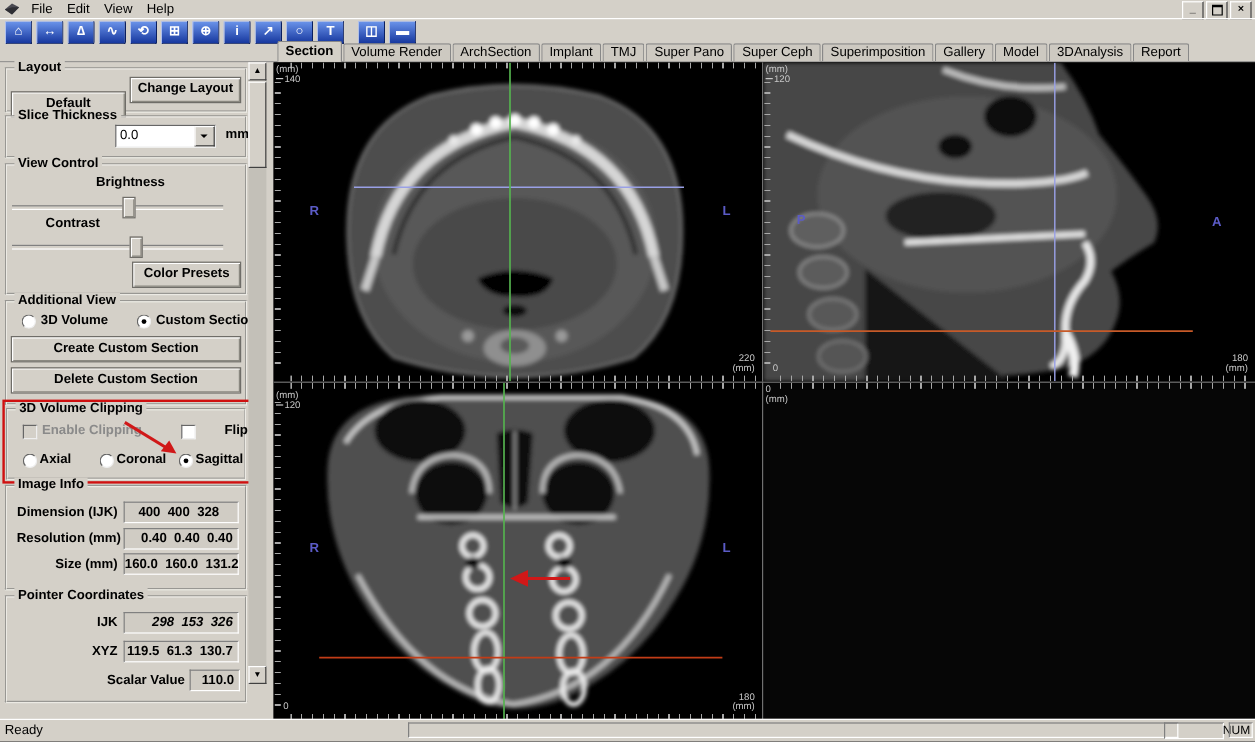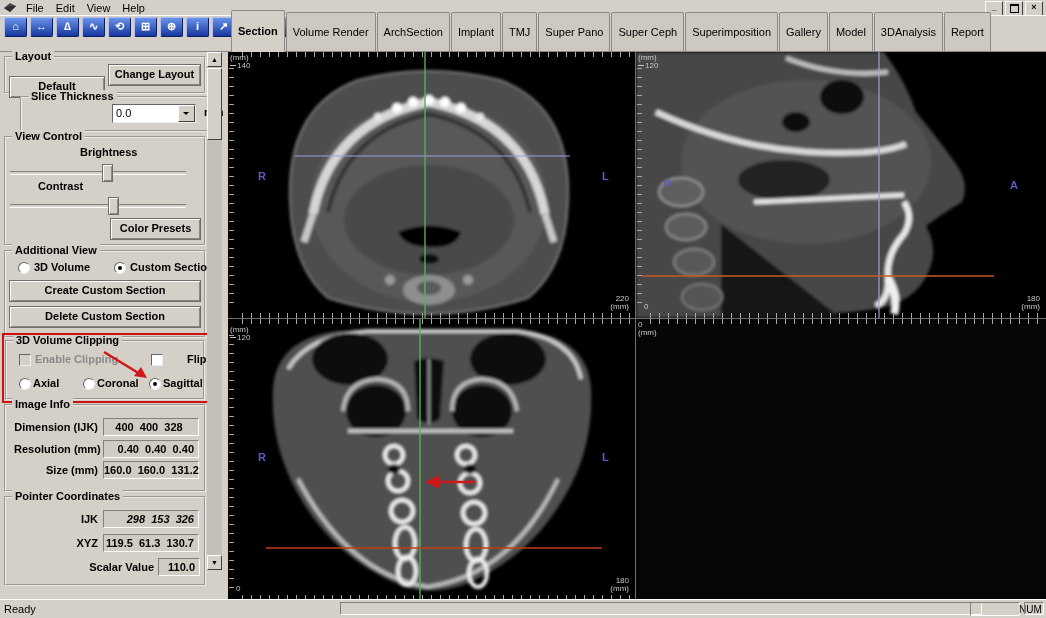--- a/index.html
+++ b/index.html
@@ -19,21 +19,21 @@
   .toolbar{position:absolute;top:15px;left:0;right:0;height:21px;border-top:1px solid #fff;
            display:flex;align-items:center;gap:3px;padding-left:4px;}
   .tbtn{width:21px;height:18px;flex:0 0 auto;background:linear-gradient(#6a93ea,#16379e);
         border:1px solid;border-color:#aebfee #0a1f60 #0a1f60 #aebfee;border-radius:2px;
         color:#fff;font-weight:bold;font-size:11px;line-height:16px;text-align:center;}
   .tbtn.gap{margin-left:8px;}
 
   
   .tabstrip{position:absolute;top:36px;left:0;width:1046px;height:16px;box-sizing:border-box;
             border-bottom:1px solid #888;display:flex;align-items:flex-end;padding-left:231px;}
-  .tab{height:14px;line-height:14px;padding:12px 6px;margin-right:1px;background:#cdc9c1;
+  .tab{height:14px;line-height:14px;padding:0 6px;margin-right:1px;background:#cdc9c1;
        border:1px solid #888;border-bottom:none;border-radius:2px 2px 0 0;font-size:11px;white-space:nowrap;}
   .tab.active{background:#d4d0c8;font-weight:bold;height:16px;line-height:16px;margin-bottom:-1px;border-bottom:1px solid #d4d0c8;}
 
   
   .sidebar{position:absolute;top:52px;left:0;width:228px;height:548px;background:#d4d0c8;}
   .group{position:absolute;border:2px groove #eceae4;}
   .legend{position:absolute;top:-8px;left:6px;background:#d4d0c8;padding:0 3px;font-weight:bold;white-space:nowrap;}
   .btn{position:absolute;background:#d4d0c8;border:1px solid #6f6d68;
        box-shadow:inset 1px 1px 0 #fff,inset -1px -1px 0 #8a8880;font-weight:bold;text-align:center;
        font-size:11px;font-family:"Liberation Sans",sans-serif;}
@@ -127,21 +127,21 @@
   </div>
 
   <div class="sidebar">
 
     <div class="group" style="left:4px;top:4px;width:198px;height:34px;">
       <div class="legend">Layout</div>
       <div class="btn" style="left:3px;top:6px;width:94px;height:20px;line-height:19px;margin-top:12px;">Default</div>
       <div class="btn" style="left:102px;top:6px;width:91px;height:20px;line-height:19px;">Change Layout</div>
     </div>
 
-    <div class="group" style="left:20px;top:44px;width:198px;height:32px;">
+    <div class="group" style="left:4px;top:44px;width:198px;height:32px;">
       <div class="legend">Slice Thickness</div>
       <div style="position:absolute;left:90px;top:6px;width:82px;height:17px;background:#fff;border:1px solid;border-color:#666 #eee #eee #666;">
         <span style="position:absolute;left:3px;top:2px;">0.0</span>
         <span style="position:absolute;right:0;top:0;width:15px;height:15px;background:#d4d0c8;border:1px solid;border-color:#fff #404040 #404040 #fff;">
           <i style="position:absolute;left:4px;top:6px;border:3px solid transparent;border-top-color:#000;"></i>
         </span>
       </div>
       <div class="flabel" style="left:182px;top:8px;">mm</div>
     </div>
 

